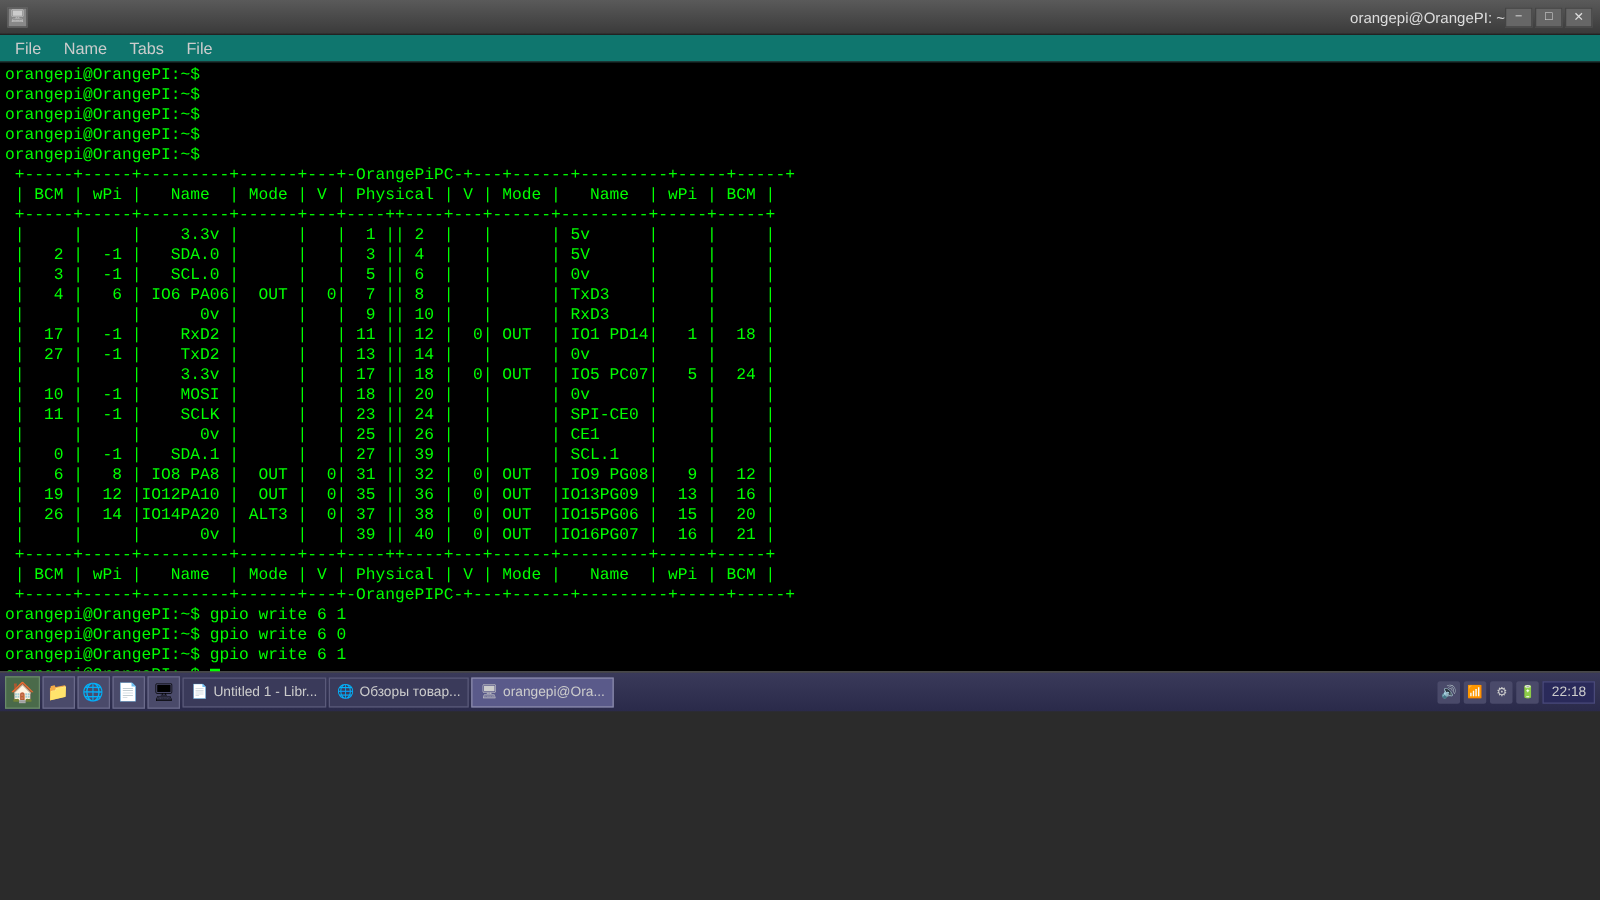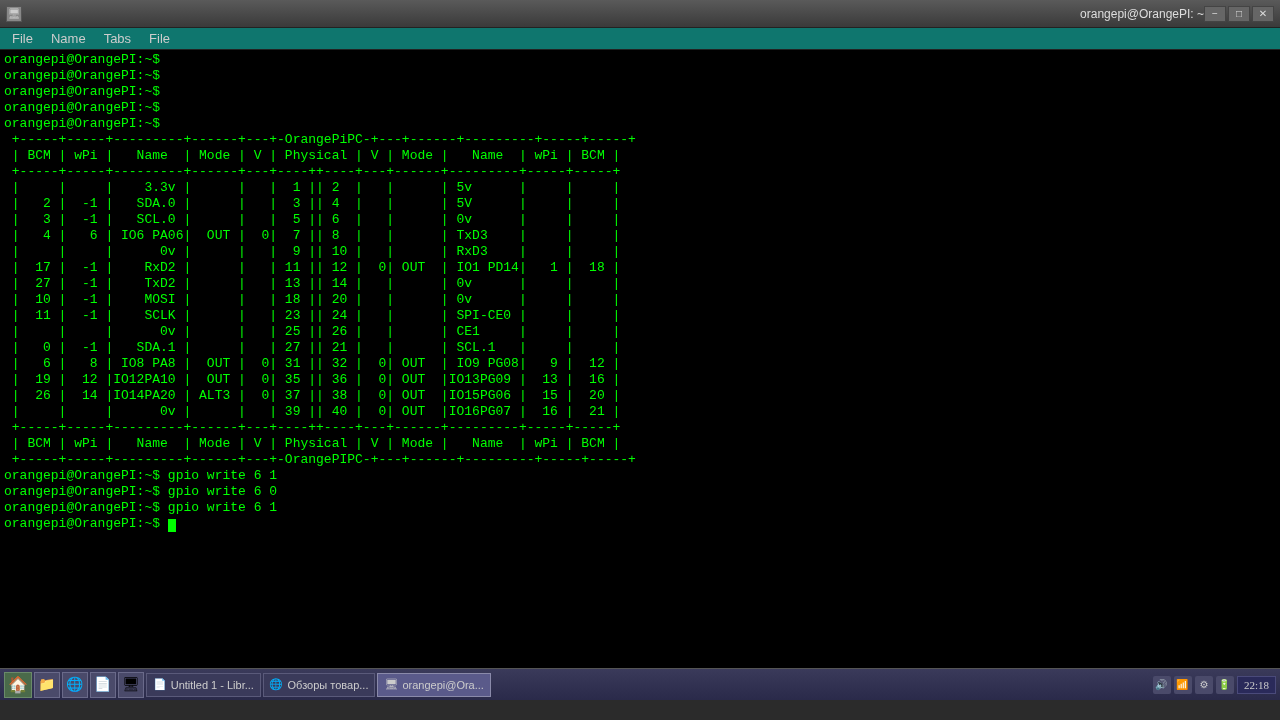--- a/index.html
+++ b/index.html
@@ -58,21 +58,21 @@
       color: #ccc;
       font-size: 13px;
       font-family: sans-serif;
       padding: 2px 8px;
       cursor: pointer;
     }
 
     
     #terminal {
       width: 1280px;
-      height: 618px;
+      height: 487px;
       background: #000;
       color: #00ff00;
       font-size: 13px;
       font-family: 'Courier New', Courier, monospace;
       padding: 2px 4px;
       overflow: hidden;
       line-height: 16px;
     }
     #terminal .line { white-space: pre; }
     #terminal .cursor {
@@ -132,21 +132,21 @@
       border-radius: 2px;
       display: flex; align-items: center; justify-content: center;
       font-size: 10px; color: #ccc;
     }
     .clock {
       background: #2a2a5a;
       border: 1px solid #4a4a7a;
       padding: 2px 6px;
       color: #ccc;
       font-size: 11px;
-      font-family: Liberation Serif, serif;
+      font-family: Liberation Sans, sans-serif;
     }
   </style>
 </head>
 <body>
 
 <div id="titlebar">
   <div class="win-icon">🖥</div>
   <div class="title">orangepi@OrangePI: ~</div>
   <div class="win-controls">
     <div class="win-btn">−</div>
@@ -171,24 +171,25 @@
   <div class="line"> +-----+-----+---------+------+---+-OrangePiPC-+---+------+---------+-----+-----+</div>
   <div class="line"> | BCM | wPi |   Name  | Mode | V | Physical | V | Mode |   Name  | wPi | BCM |</div>
   <div class="line"> +-----+-----+---------+------+---+----++----+---+------+---------+-----+-----+</div>
   <div class="line"> |     |     |    3.3v |      |   |  1 || 2  |   |      | 5v      |     |     |</div>
   <div class="line"> |   2 |  -1 |   SDA.0 |      |   |  3 || 4  |   |      | 5V      |     |     |</div>
   <div class="line"> |   3 |  -1 |   SCL.0 |      |   |  5 || 6  |   |      | 0v      |     |     |</div>
   <div class="line"> |   4 |   6 | IO6 PA06|  OUT |  0|  7 || 8  |   |      | TxD3    |     |     |</div>
   <div class="line"> |     |     |      0v |      |   |  9 || 10 |   |      | RxD3    |     |     |</div>
   <div class="line"> |  17 |  -1 |    RxD2 |      |   | 11 || 12 |  0| OUT  | IO1 PD14|   1 |  18 |</div>
   <div class="line"> |  27 |  -1 |    TxD2 |      |   | 13 || 14 |   |      | 0v      |     |     |</div>
+  <div class="line"> |     |     |    3.3v |      |   | 17 || 18 |  0| OUT  | IO5 PC07|   5 |  24 |</div>
   <div class="line"> |  10 |  -1 |    MOSI |      |   | 18 || 20 |   |      | 0v      |     |     |</div>
   <div class="line"> |  11 |  -1 |    SCLK |      |   | 23 || 24 |   |      | SPI-CE0 |     |     |</div>
   <div class="line"> |     |     |      0v |      |   | 25 || 26 |   |      | CE1     |     |     |</div>
-  <div class="line"> |   0 |  -1 |   SDA.1 |      |   | 27 || 21 |   |      | SCL.1   |     |     |</div>
+  <div class="line"> |   0 |  -1 |   SDA.1 |      |   | 27 || 39 |   |      | SCL.1   |     |     |</div>
   <div class="line"> |   6 |   8 | IO8 PA8 |  OUT |  0| 31 || 32 |  0| OUT  | IO9 PG08|   9 |  12 |</div>
   <div class="line"> |  19 |  12 |IO12PA10 |  OUT |  0| 35 || 36 |  0| OUT  |IO13PG09 |  13 |  16 |</div>
   <div class="line"> |  26 |  14 |IO14PA20 | ALT3 |  0| 37 || 38 |  0| OUT  |IO15PG06 |  15 |  20 |</div>
   <div class="line"> |     |     |      0v |      |   | 39 || 40 |  0| OUT  |IO16PG07 |  16 |  21 |</div>
   <div class="line"> +-----+-----+---------+------+---+----++----+---+------+---------+-----+-----+</div>
   <div class="line"> | BCM | wPi |   Name  | Mode | V | Physical | V | Mode |   Name  | wPi | BCM |</div>
   <div class="line"> +-----+-----+---------+------+---+-OrangePIPC-+---+------+---------+-----+-----+</div>
   <div class="line">orangepi@OrangePI:~$ gpio write 6 1</div>
   <div class="line">orangepi@OrangePI:~$ gpio write 6 0</div>
   <div class="line">orangepi@OrangePI:~$ gpio write 6 1</div>

